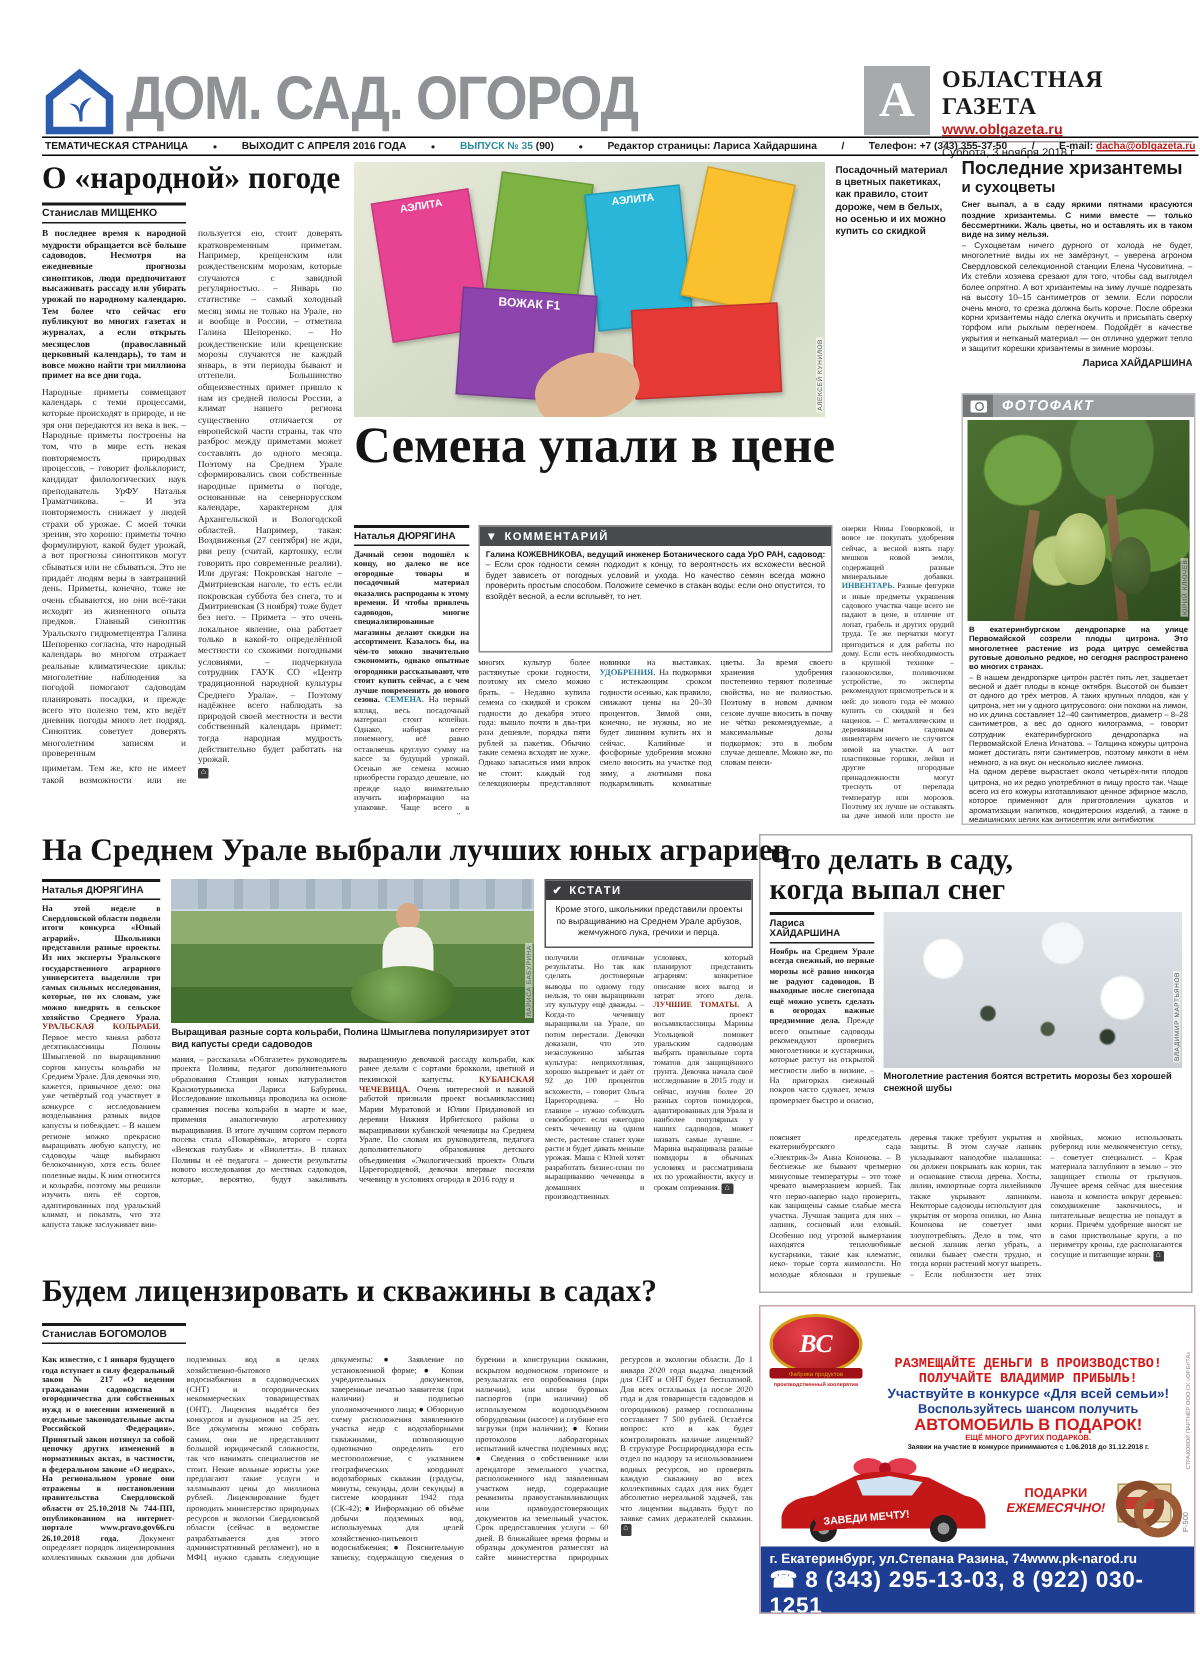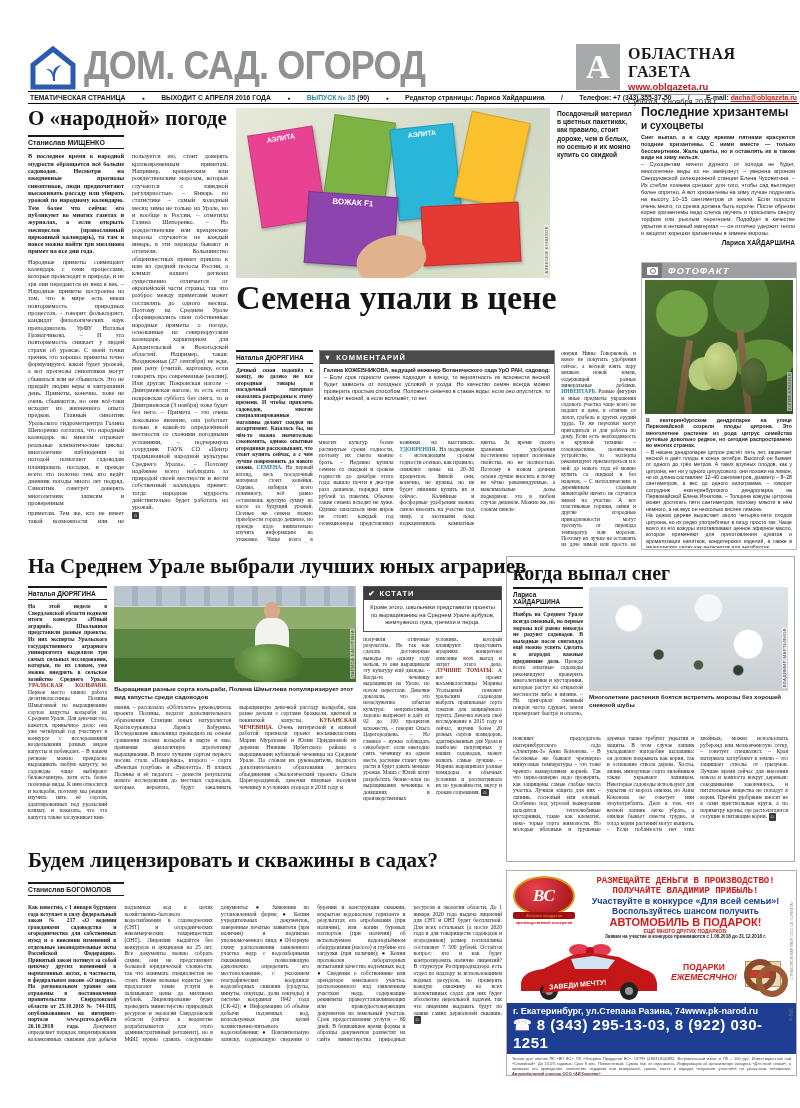--- a/index.html
+++ b/index.html
@@ -255,20 +255,21 @@
       <div class="cols2 bodytxt" style="height:182px;font-size:5.4px;margin-top:4px;column-gap:6px;">
         <span>получили отличные результаты. Но так как сделать достоверные выводы по одному году нельзя, то они выращивали эту культуру ещё дважды. – Когда-то чечевицу выращивали на Урале, но потом перестали. Девочки доказали, что это незаслуженно забытая культура: неприхотливая, хорошо вызревает и даёт от 92 до 100 процентов всхожести, – говорит Ольга Царегородцева. – Но главное – нужно соблюдать севооборот: если ежегодно сеять чечевицу на одном месте, растение станет хуже расти и будет давать меньше урожая. Маша с Юлей хотят разработать бизнес-план по выращиванию чечевицы в домашних и производственных условиях, который планируют представить аграриям: конкретное описание всех выгод и затрат этого дела.</span>
         <span class="kw-red">ЛУЧШИЕ ТОМАТЫ.</span>
         <span>А вот проект восьмиклассницы Марины Усольцевой поможет уральским садоводам выбрать правильные сорта томатов для защищённого грунта. Девочка начала своё исследование в 2015 году и сейчас, изучив более 20 разных сортов помидоров, адаптированных для Урала и наиболее популярных у наших садоводов, может назвать самые лучшие. – Марина выращивала разные помидоры в обычных условиях и рассматривала их по урожайности, вкусу и срокам созревания.</span>
         <span class="endicon">⌂</span>
       </div>
     </div>
   </div>
 
   <div class="abs" style="left:506px;top:556px;width:289px;height:306px;border:1px solid #aaa;padding:6px;box-sizing:border-box;">
+    <div class="headline" style="font-size:20px;">Что делать в саду,</div>
     <div class="headline" style="font-size:20px;margin-bottom:4px;">когда выпал снег</div>
     <div style="display:flex;gap:6px;">
       <div style="width:70px;overflow:hidden;">
         <div class="byline" style="font-size:6.4px;">Лариса ХАЙДАРШИНА</div>
         <div class="bodytxt" style="font-size:5.6px;height:120px;">
           <span class="lead">Ноябрь на Среднем Урале всегда снежный, но первые морозы всё равно никогда не радуют садоводов. В выходные после снегопада ещё можно успеть сделать в огородах важные предзимние дела.</span>
           <span>Прежде всего опытные садоводы рекомендуют проверить многолетники и кустарники, которые растут на открытой местности либо в низине. – На пригорках снежный покров часто сдувает, земля промерзает быстро и опасно,</span>
         </div>
       </div>
       <div style="width:199px;">
@@ -295,21 +296,21 @@
   </div>
 
   <div class="abs ad" style="left:506px;top:870px;width:289px;height:204px;">
     <div style="display:flex;gap:6px;padding:5px 6px 2px;">
       <div style="width:62px;text-align:center;">
         <div class="vs-logo">ВС</div>
         <div style="font-size:4px;color:#d4a017;background:#9f1016;border-radius:2px;margin-top:-4px;padding:1px;">Фабрика продуктов</div>
         <div style="font-size:3.6px;color:#c01818;font-weight:bold;margin-top:2px;">производственный кооператив</div>
       </div>
       <div style="flex:1;text-align:center;">
-        <div class="ad-red" style="font-size:9px;">РАЗМЕЩАЙТЕ ДЕНЬГИ В ПРОИЗВОДСТВО!</div>
+        <div class="ad-red" style="font-size:9px;margin-top:28px;">РАЗМЕЩАЙТЕ ДЕНЬГИ В ПРОИЗВОДСТВО!</div>
         <div class="ad-red" style="font-size:9px;">ПОЛУЧАЙТЕ ВЛАДИМИР ПРИБЫЛЬ!</div>
         <div class="ad-blue" style="font-size:9px;">Участвуйте в конкурсе «Для всей семьи»!</div>
         <div class="ad-blue" style="font-size:8.5px;">Воспользуйтесь шансом получить</div>
         <div style="color:#d21a1a;font-weight:bold;font-size:11px;">АВТОМОБИЛЬ В ПОДАРОК!</div>
         <div style="color:#d21a1a;font-weight:bold;font-size:5px;">ЕЩЁ МНОГО ДРУГИХ ПОДАРКОВ.</div>
         <div style="font-size:4.6px;font-weight:bold;">Заявки на участие в конкурсе принимаются с 1.06.2018 до 31.12.2018 г.</div>
       </div>
     </div>
     <div style="display:flex;align-items:center;gap:8px;padding:0 6px;">
       <div style="position:relative;width:150px;height:62px;">

